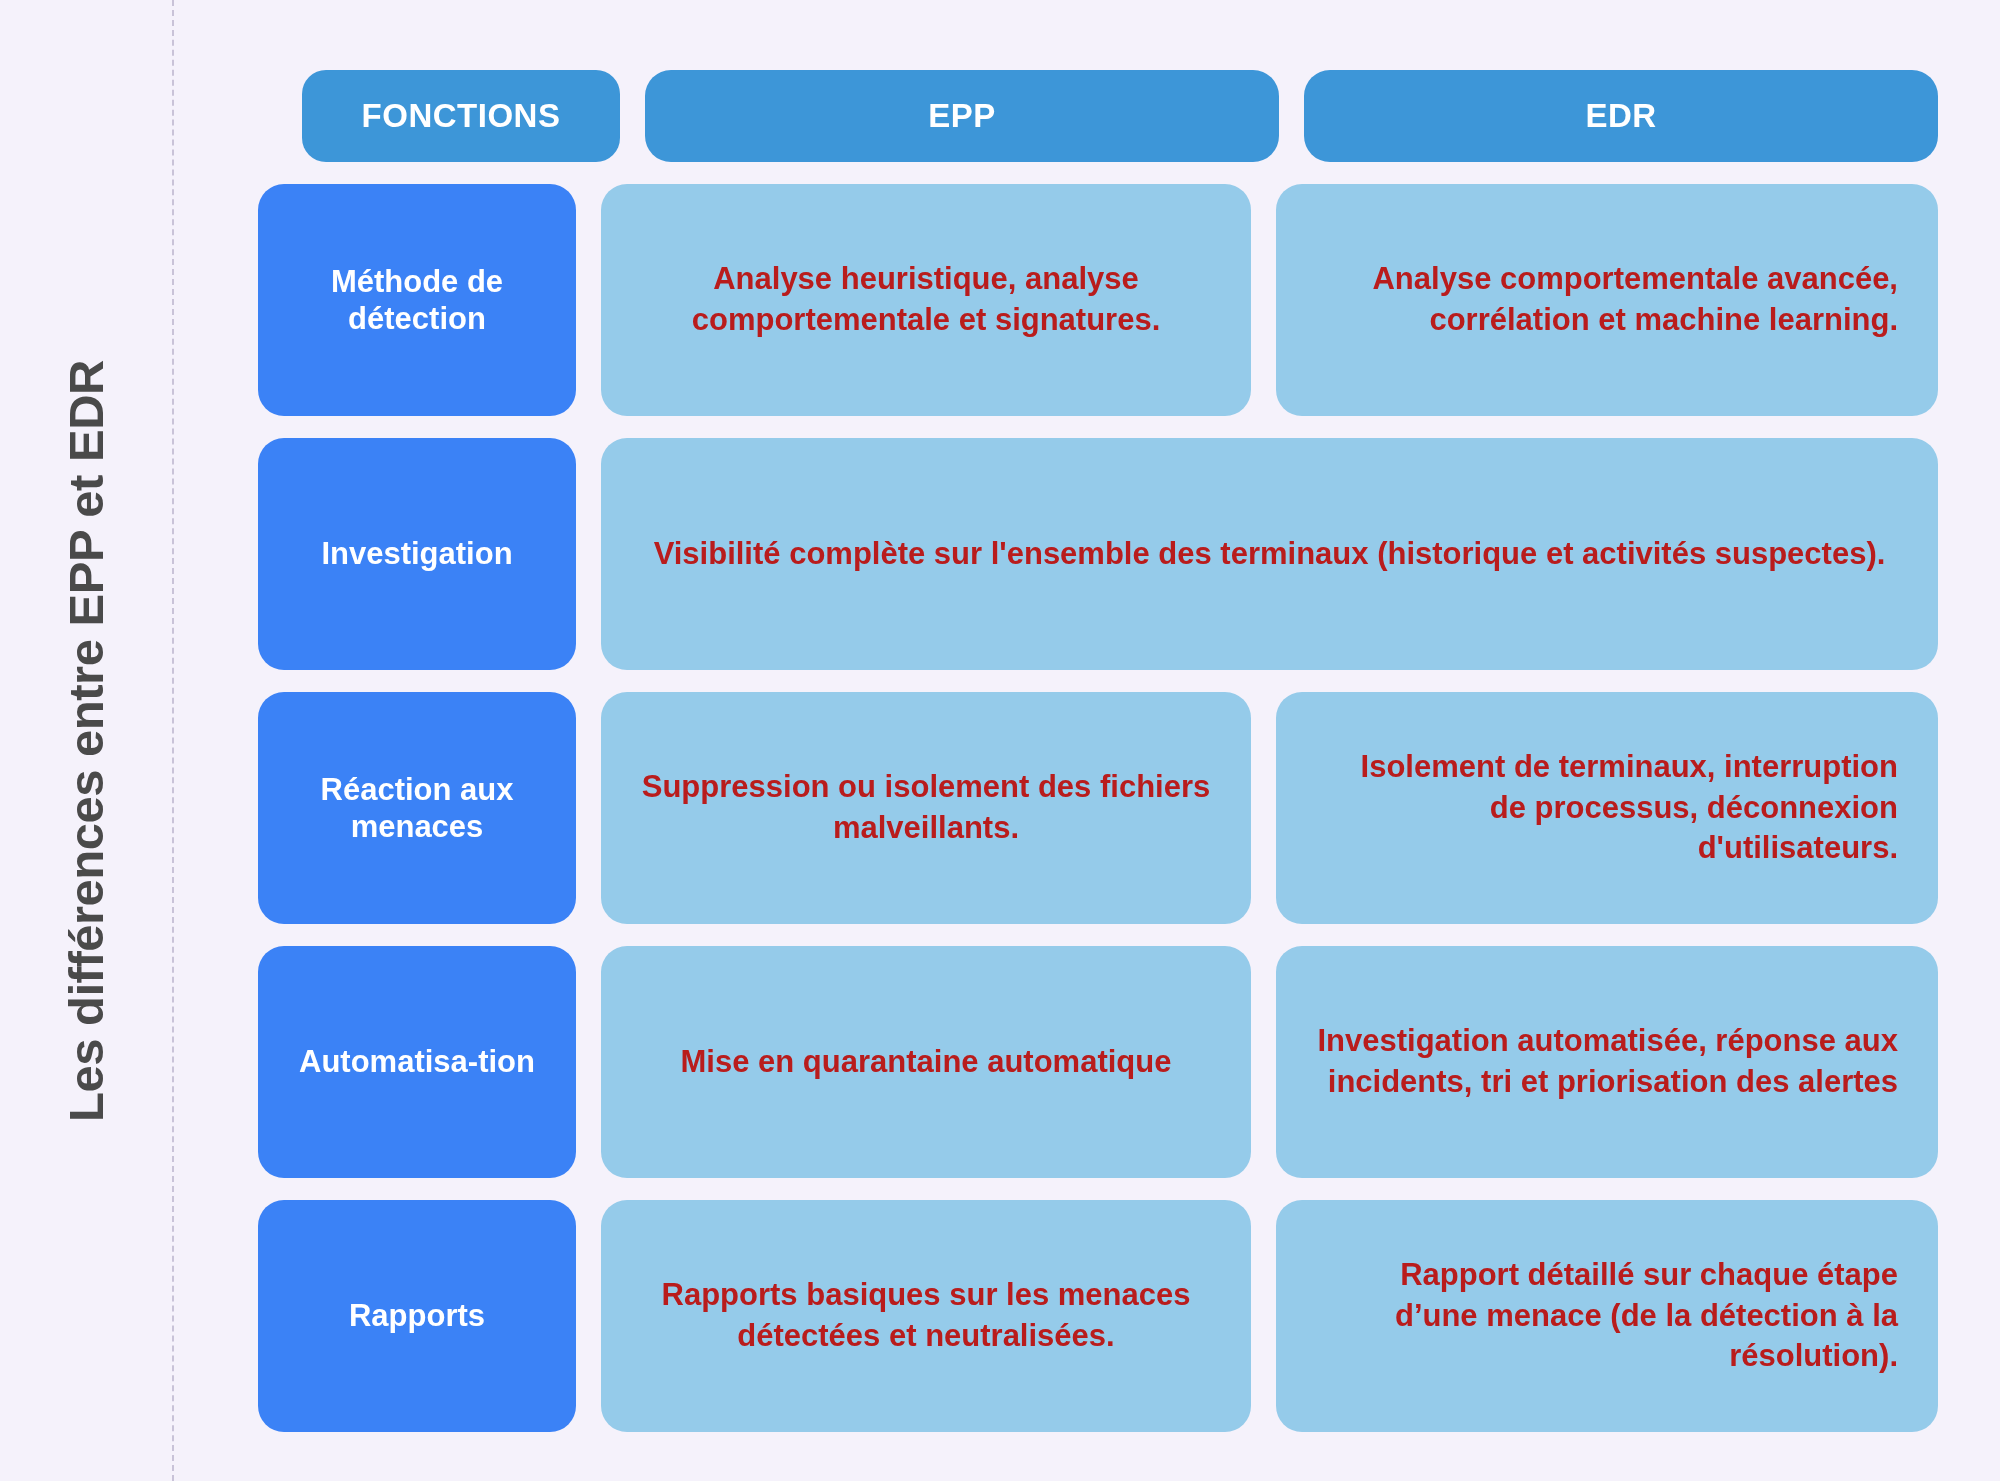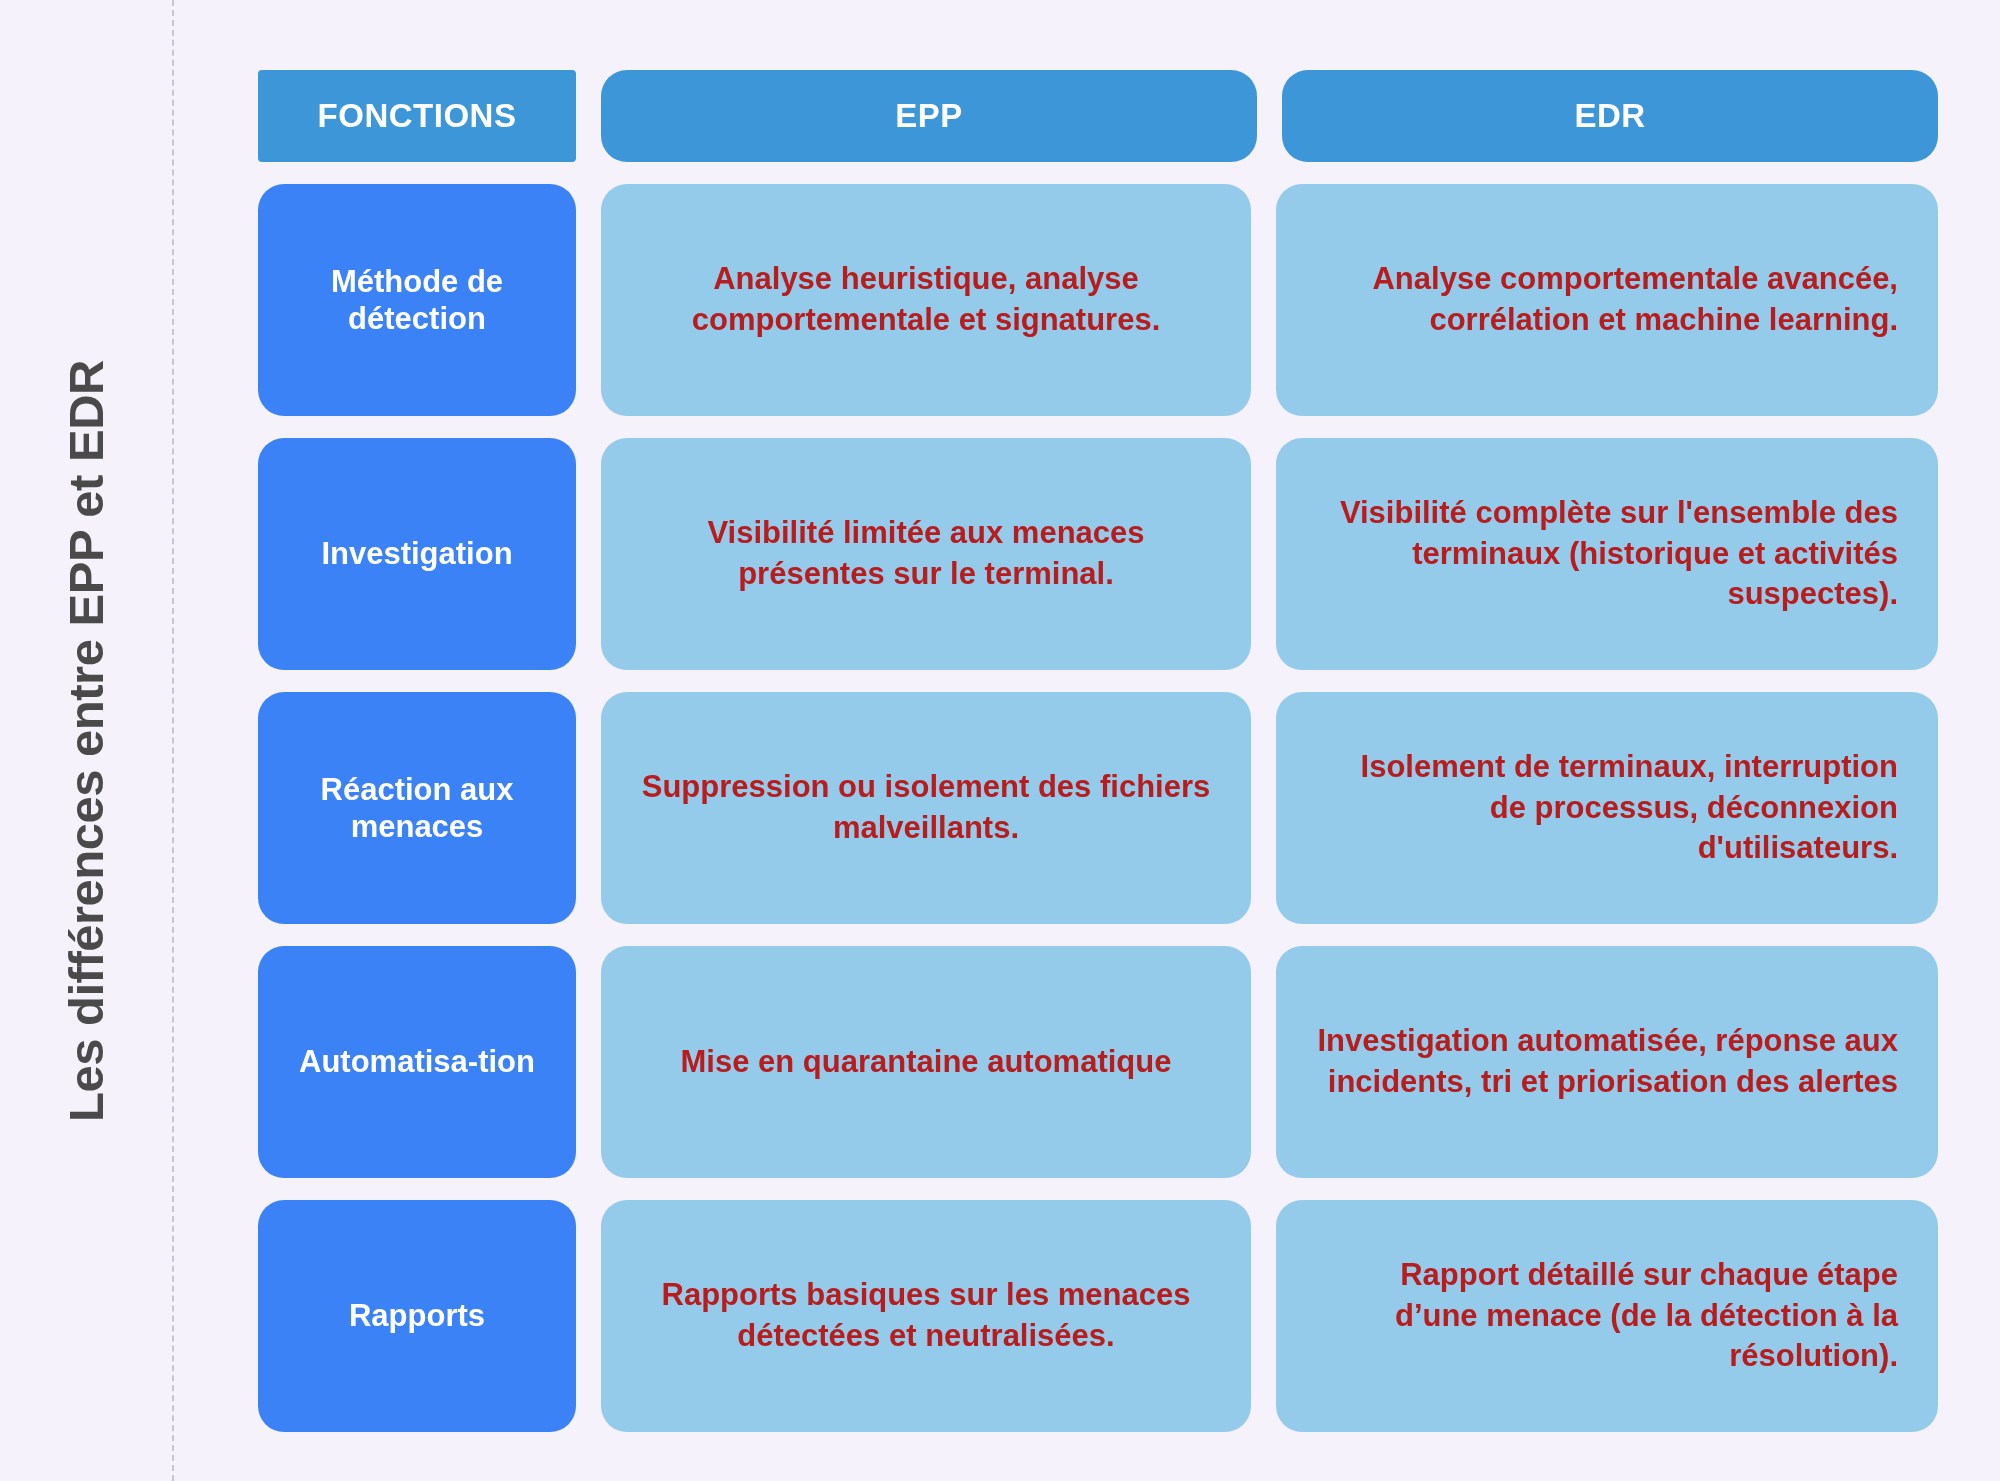--- a/index.html
+++ b/index.html
@@ -75,21 +75,21 @@
 
   
   .row-head .cell {
     background: #3d96d8;
     color: #ffffff;
     font-size: 33px;
     font-weight: bold;
     height: 92px;
     letter-spacing: 0.5px;
   }
-  .row-head .col-fn { border-radius: 4px; }
+  .row-head .col-fn { border-radius: 24px; margin-left: 44px; }
 
   
   .row-body { height: 232px; }
   .row-body .col-fn {
     background: #3b82f6;
     color: #ffffff;
     font-size: 31px;
     font-weight: bold;
     line-height: 1.2;
   }
@@ -122,21 +122,20 @@
   </div>
 
   <div class="row row-body">
     <div class="cell col-fn">Méthode de détection</div>
     <div class="cell col-epp">Analyse heuristique, analyse comportementale et signatures.</div>
     <div class="cell col-edr">Analyse comportementale avancée, corrélation et machine learning.</div>
   </div>
 
   <div class="row row-body">
     <div class="cell col-fn">Investigation</div>
-    <div class="cell col-epp">Visibilité limitée aux menaces présentes sur le terminal.</div>
     <div class="cell col-edr">Visibilité complète sur l'ensemble des terminaux (historique et activités suspectes).</div>
   </div>
 
   <div class="row row-body">
     <div class="cell col-fn">Réaction aux menaces</div>
     <div class="cell col-epp">Suppression ou isolement des fichiers malveillants.</div>
     <div class="cell col-edr">Isolement de terminaux, interruption de processus, déconnexion d'utilisateurs.</div>
   </div>
 
   <div class="row row-body">

